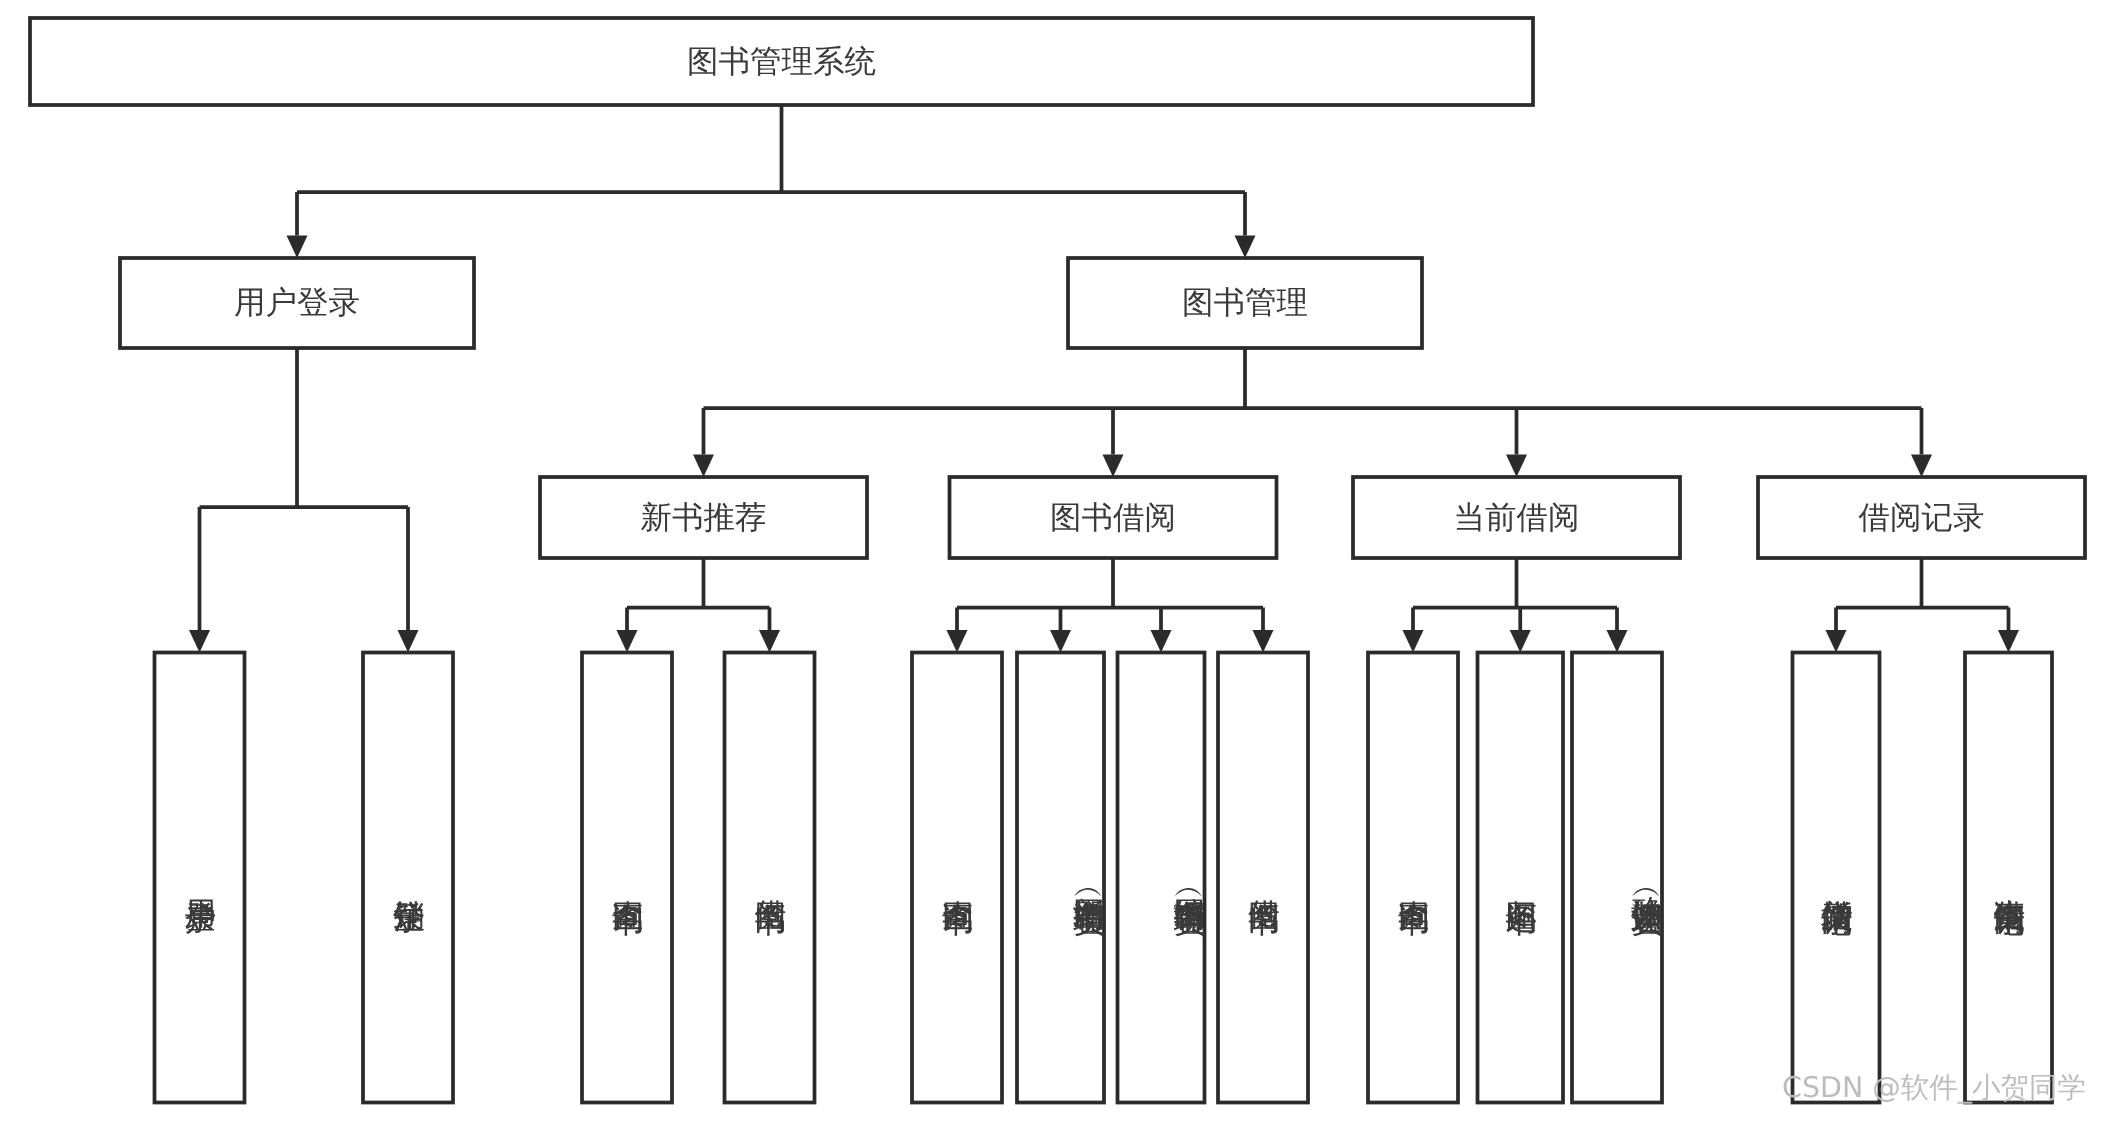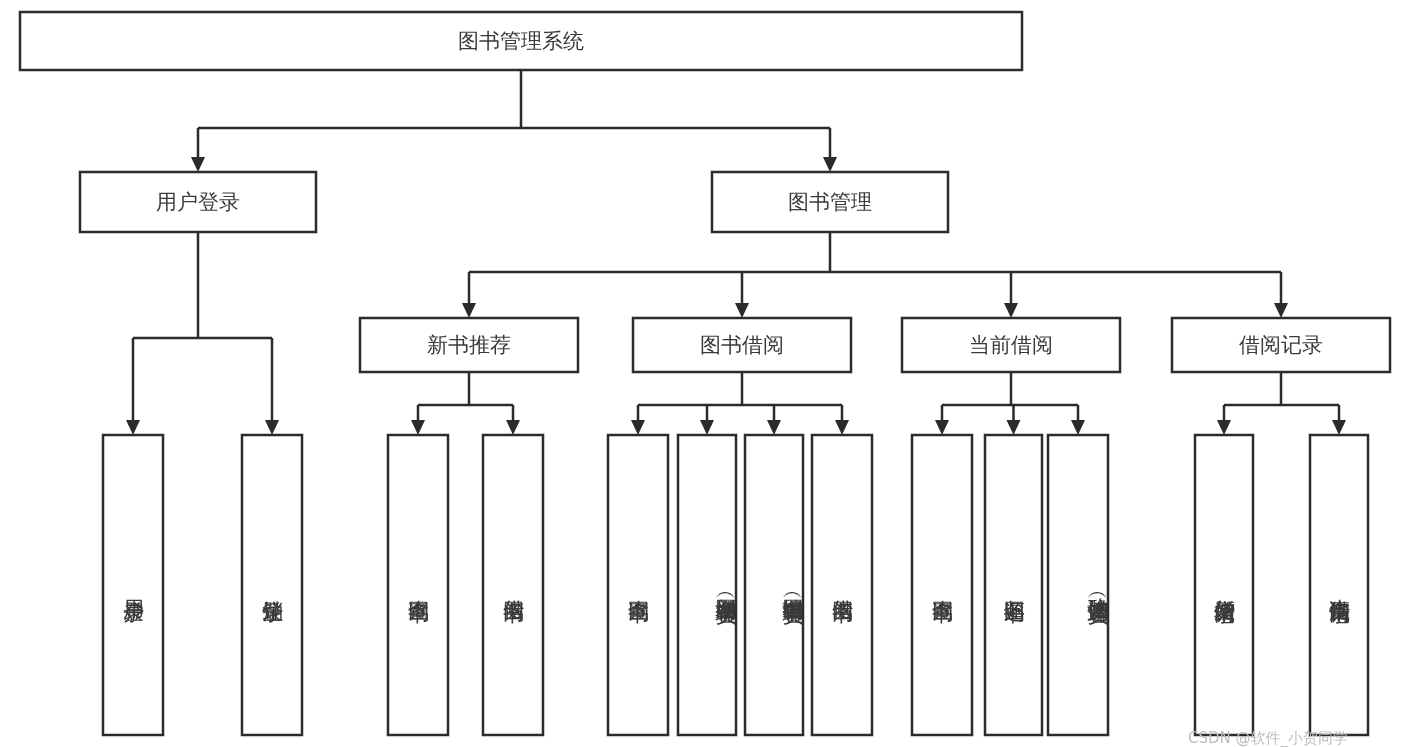--- a/index.html
+++ b/index.html
@@ -60,26 +60,25 @@
     justify-content: center;
     white-space: nowrap;
     pointer-events: none;
   }
   .vtext.centered {
     align-items: center;
   }
   .watermark {
     position: absolute;
     font-family: "DejaVu Sans", "Liberation Sans", sans-serif;
-    font-size: 15px;
+    font-size: 19px;
     color: #bdbdbd;
     white-space: nowrap;
     left: 1188px;
     top: 712px;
-    margin-top: 17px;
   }
 </style>
 </head>
 <body>
 
 <div id="diagram-root">
   <svg class="canvas" viewBox="0 0 1405 747">
     <g id="edges-layer">
         <path d="M 521 70 L 521 128" class="connector"></path>
         <path d="M 198 128 L 830 128" class="connector"></path>

